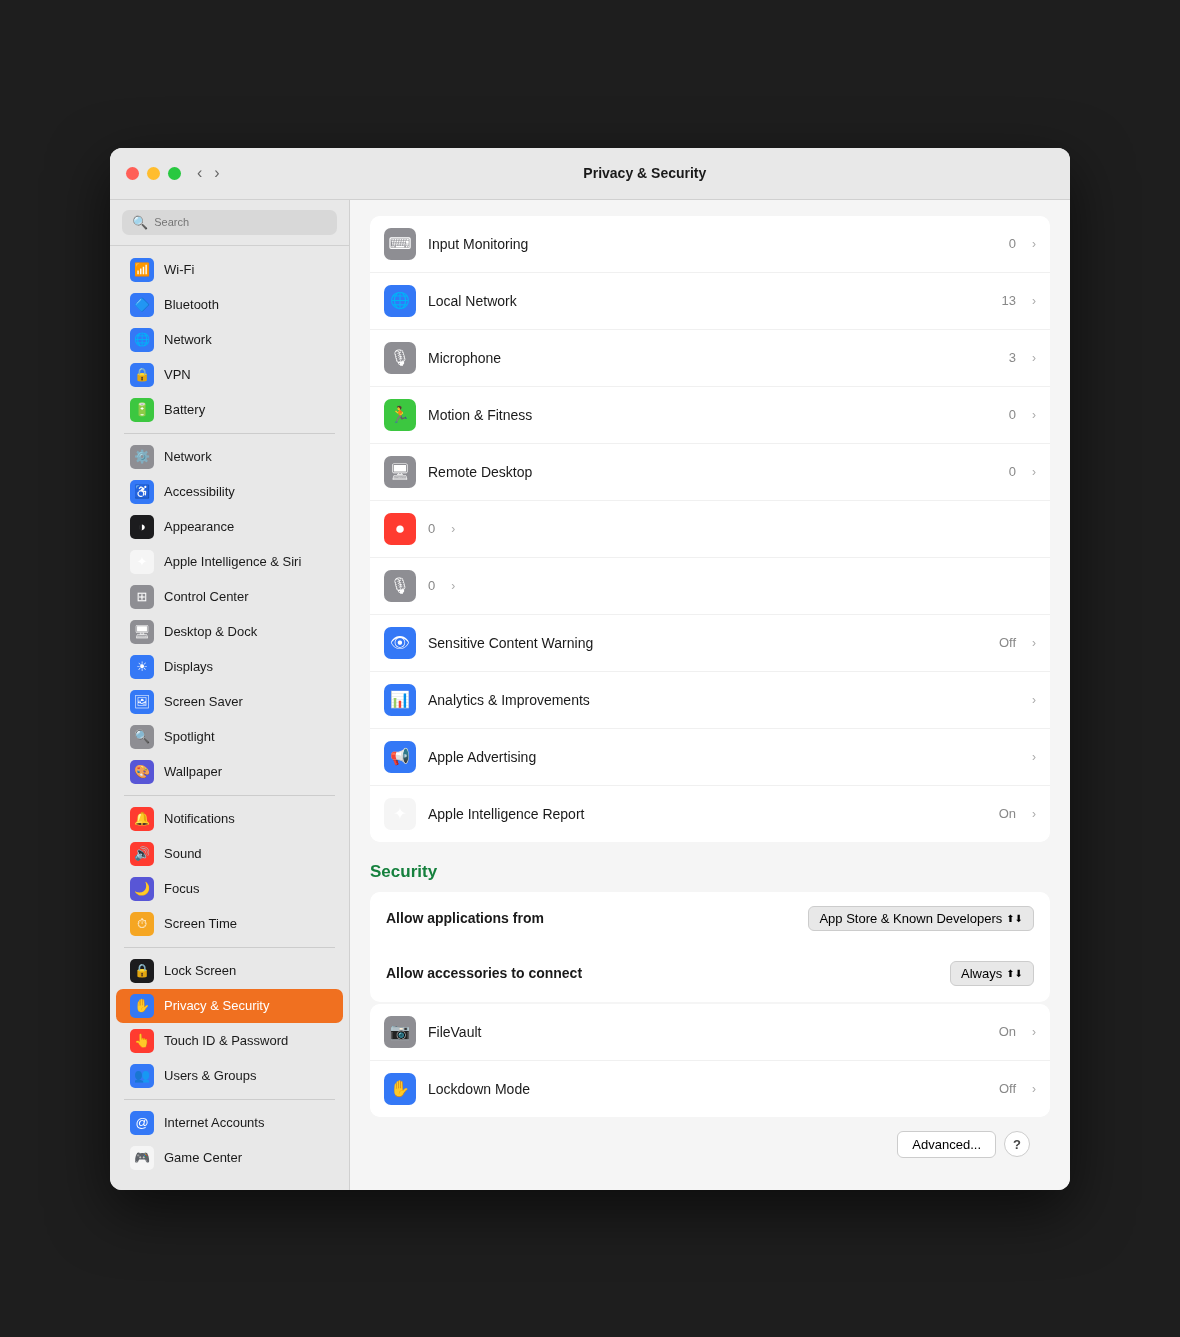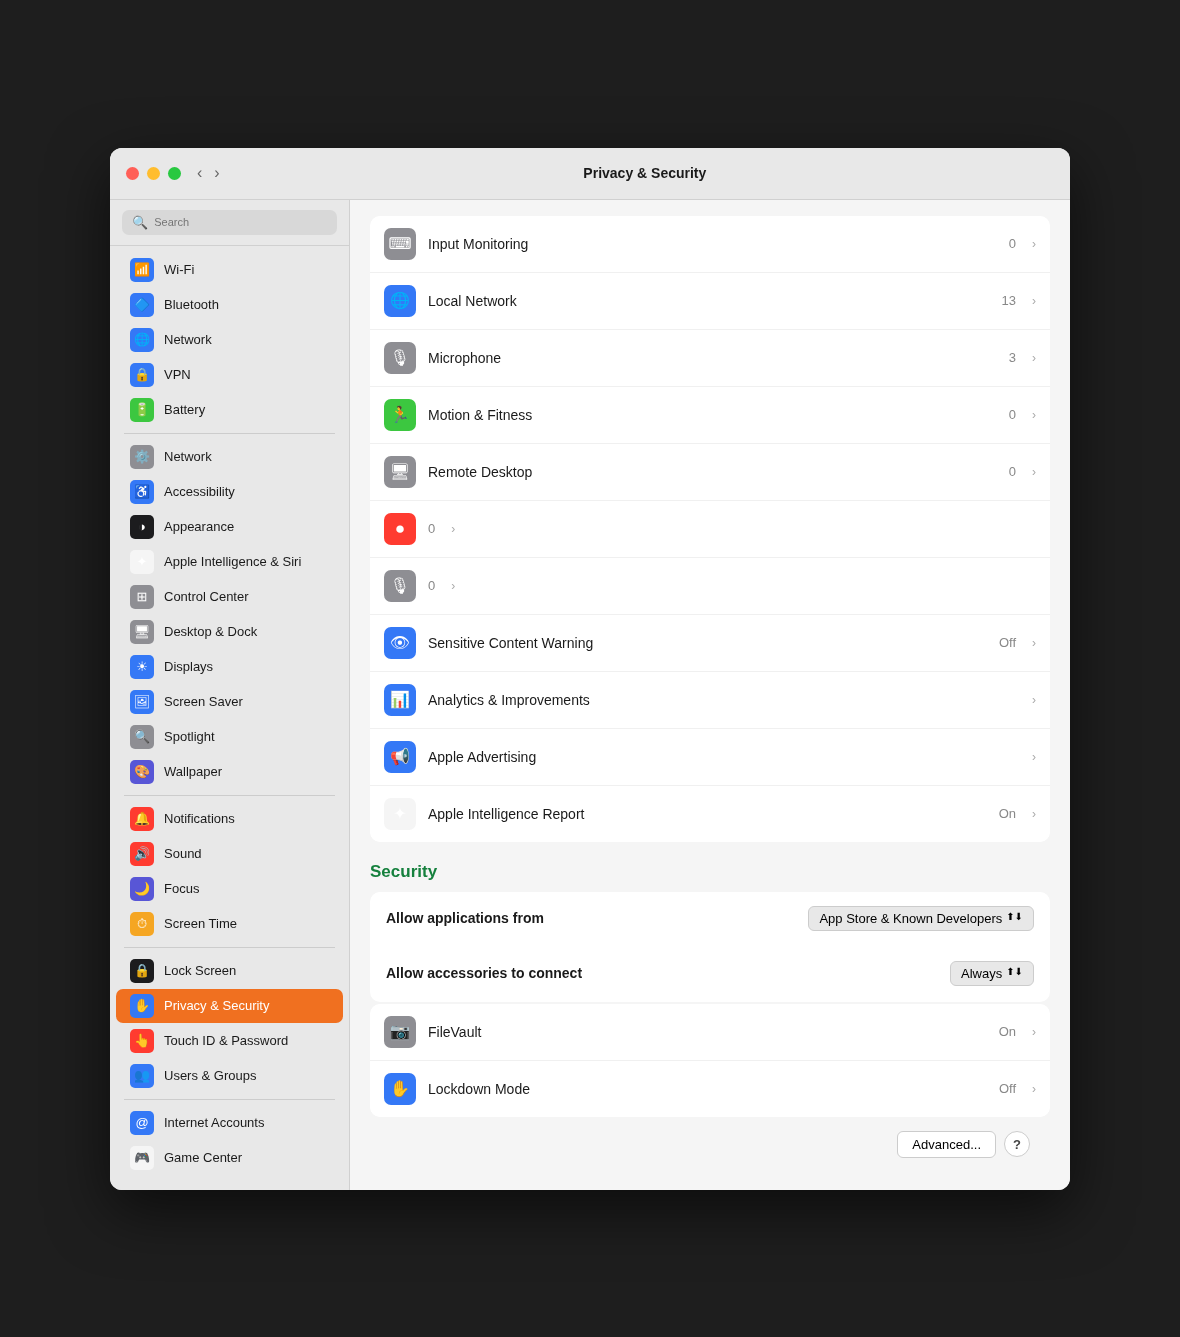--- a/index.html
+++ b/index.html
@@ -181,21 +181,21 @@
       background: white;
       border-radius: 10px;
       padding: 14px 16px;
       display: flex;
       align-items: center;
       margin-bottom: 2px;
     }
     .security-row-label { flex: 1; font-size: 14px; color: #1a1a1a; font-weight: bold; }
     .security-row-control {
       display: flex;
-      align-items: flex-start;
+      align-items: center;
       gap: 4px;
       background: #e8e8e8;
       border-radius: 6px;
       padding: 4px 10px;
       font-size: 13px;
       cursor: pointer;
       border: 1px solid #ccc;
     }
     .bottom-bar {
       display: flex;

